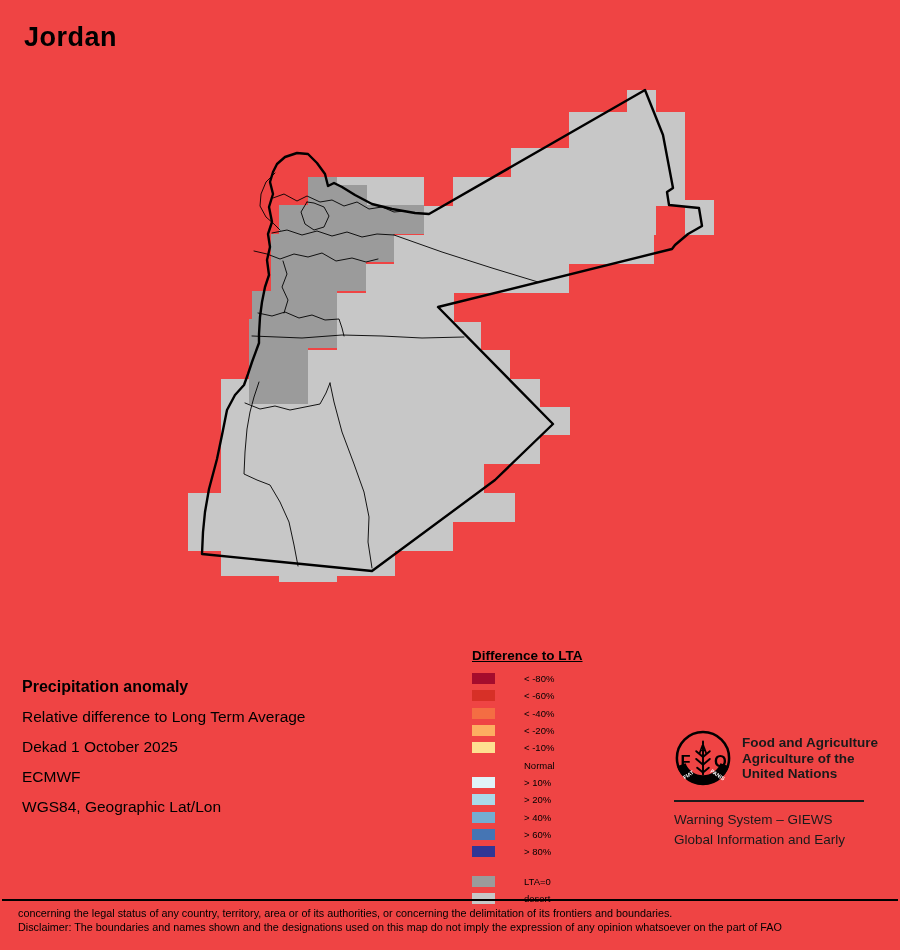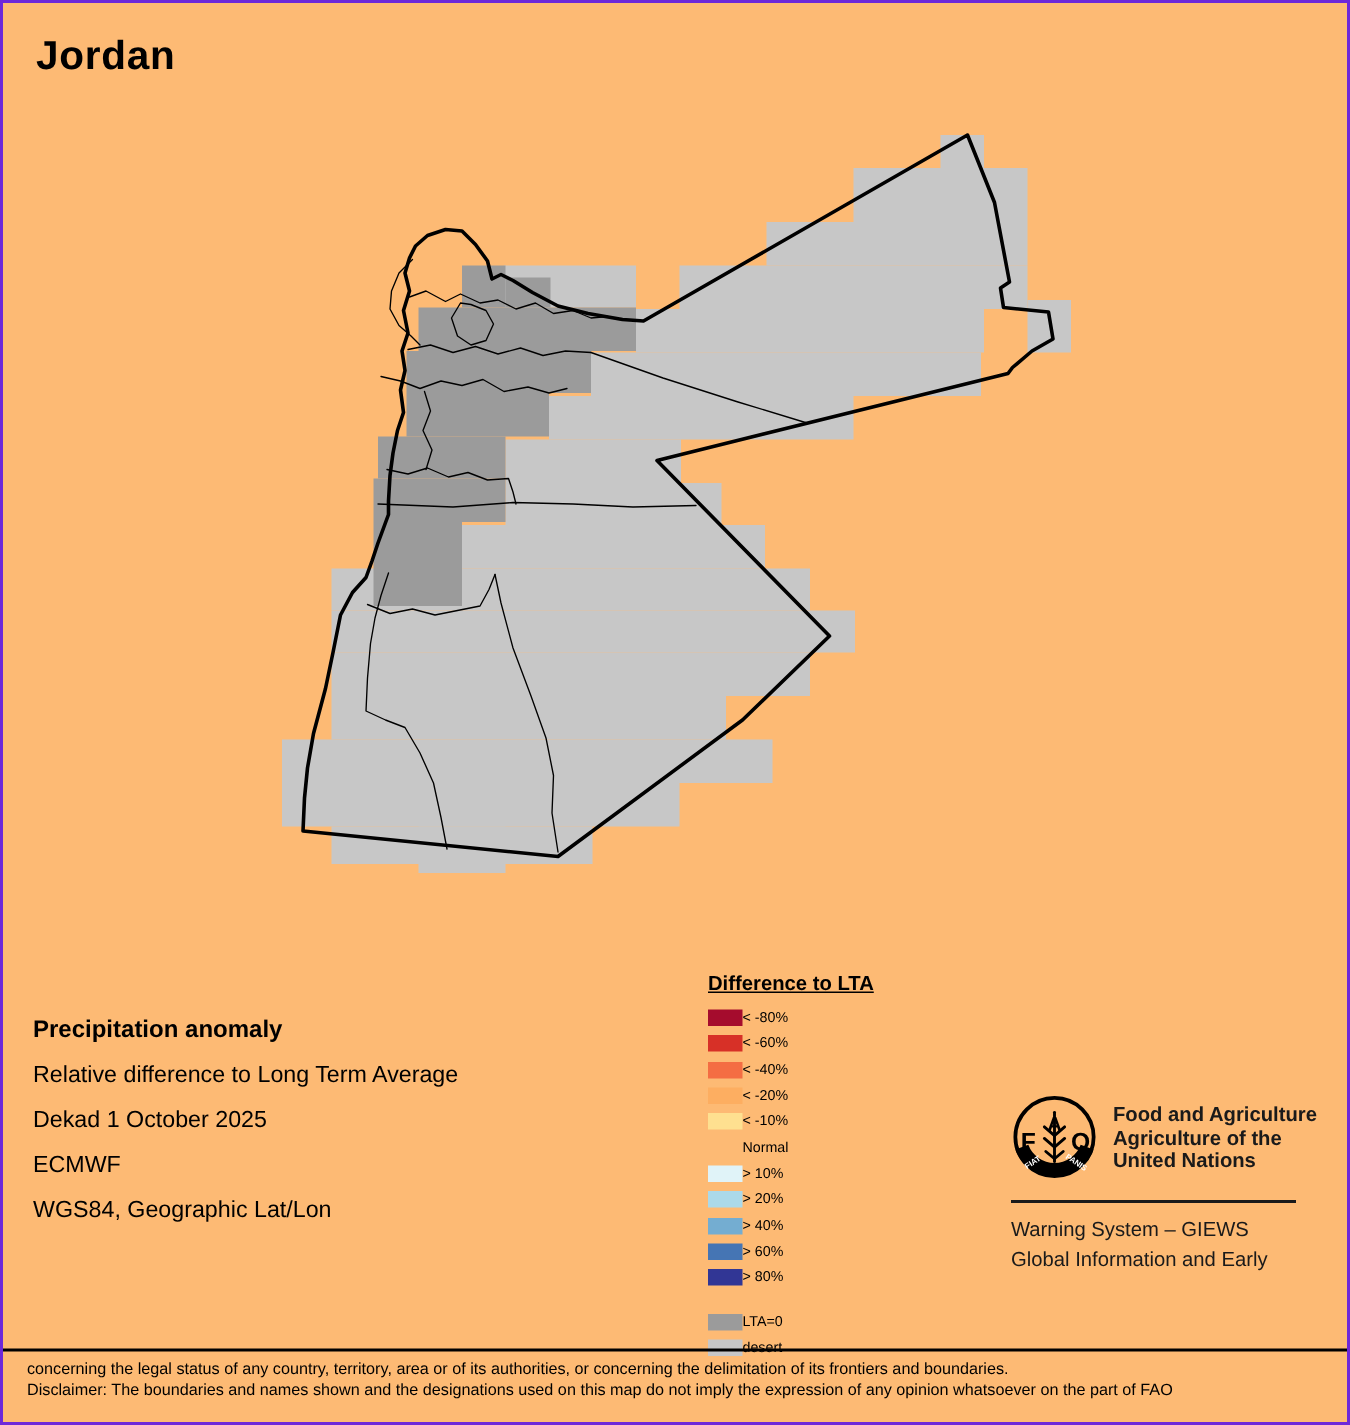--- a/index.html
+++ b/index.html
@@ -1,31 +1,31 @@
 <!DOCTYPE html>
 <html style="--c-desert: #C7C7C7; --c-lta0: #9B9B9B; --c-border: #000000;"><head>
 <meta charset="utf-8">
 <style>
   html,body{margin:0;padding:0;background:#fff;font-family:"Liberation Sans","DejaVu Sans",sans-serif;}
-  #stage{position:relative;width:900px;height:950px;background:#fdba74;border:2px solid #6d28d9;box-sizing:border-box;overflow:hidden;}
+  #stage{position:relative;width:900px;height:950px;background:#ef4444;border:2px solid #ef4444;box-sizing:border-box;overflow:hidden;}
   #map-title{position:absolute;left:22px;top:20px;font-size:27px;font-weight:bold;color:#000;letter-spacing:.5px;}
   #map-svg{position:absolute;left:0;top:0;width:900px;height:620px;}
 
   
   #info-block{position:absolute;left:20px;top:652px;color:#000;}
   #info-heading{font-size:16px;font-weight:bold;line-height:30px;margin-top:18px;}
   .info-line{font-size:15.5px;line-height:30px;}
 
   
   #legend{position:absolute;left:470px;top:646px;width:170px;color:#000;}
   #legend-title{font-size:13.5px;font-weight:bold;text-decoration:underline;margin-bottom:7px;}
   .lg-row{display:flex;align-items:center;height:17.3px;}
   .lg-row.special{height:16.5px;}
   .lg-sw{width:23px;height:11px;flex:0 0 23px;}
-  .lg-lb{font-size:9.5px;white-space:nowrap;}
+  .lg-lb{font-size:9.5px;white-space:nowrap;margin-left:29px;}
   #legend-special{margin-top:13px;}
 
   
   #fao-logo{position:absolute;left:672px;top:727px;width:58px;height:58px;}
   #fao-org{position:absolute;left:740px;top:733px;font-size:13.5px;font-weight:bold;line-height:15.5px;color:#1a1a1a;}
   #fao-rule{position:absolute;left:672px;top:798px;width:190px;height:2px;background:#1a1a1a;}
   #giews{position:absolute;left:672px;top:808px;font-size:13.5px;line-height:20px;color:#1a1a1a;}
 
   
   #disclaimer-sep{position:absolute;left:0;top:897px;width:100%;height:1.5px;background:#000;}

